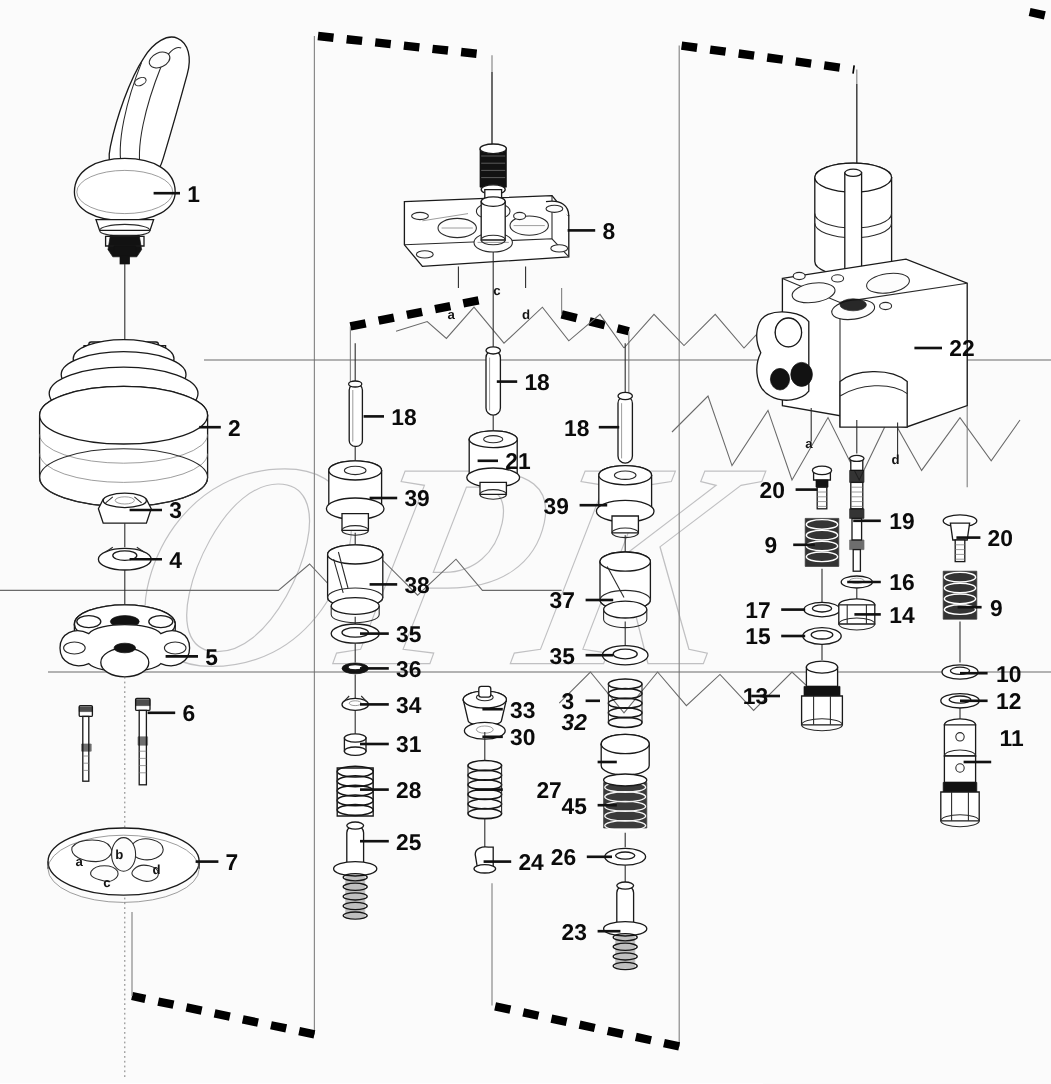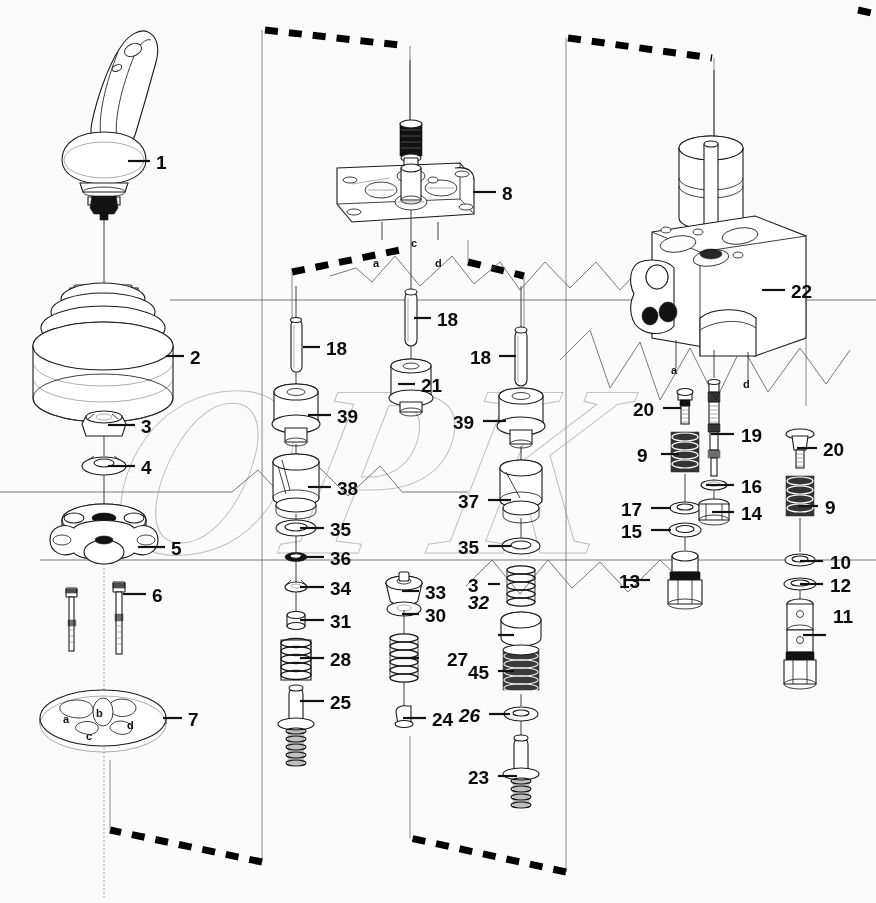--- a/index.html
+++ b/index.html
@@ -666,21 +666,21 @@
       <div class="callout" style="left: 425px; top: 583px;">33</div>
       <div class="callout" style="left: 425px; top: 606px;">30</div>
       <div class="callout" style="left: 468px; top: 576px;">3</div>
       <div class="callout" style="left: 330px; top: 612px;">31</div>
       <div class="callout" style="left: 468px; top: 593px; font-style: italic;">32</div>
       <div class="callout" style="left: 330px; top: 650px;">28</div>
       <div class="callout" style="left: 447px; top: 650px;">27</div>
       <div class="callout" style="left: 468px; top: 663px;">45</div>
       <div class="callout" style="left: 330px; top: 693px;">25</div>
       <div class="callout" style="left: 432px; top: 710px;">24</div>
-      <div class="callout" style="left: 459px; top: 706px; font-style: italic;">26</div>
+      <div class="callout" style="left: 459px; top: 706px;">26</div>
       <div class="callout" style="left: 468px; top: 768px;">23</div>
       <div class="callout" style="left: 791px; top: 282px;">22</div>
       <div class="callout" style="left: 633px; top: 400px;">20</div>
       <div class="callout" style="left: 741px; top: 426px;">19</div>
       <div class="callout" style="left: 823px; top: 440px;">20</div>
       <div class="callout" style="left: 637px; top: 446px;">9</div>
       <div class="callout" style="left: 741px; top: 477px;">16</div>
       <div class="callout" style="left: 621px; top: 500px;">17</div>
       <div class="callout" style="left: 741px; top: 504px;">14</div>
       <div class="callout" style="left: 825px; top: 498px;">9</div>

